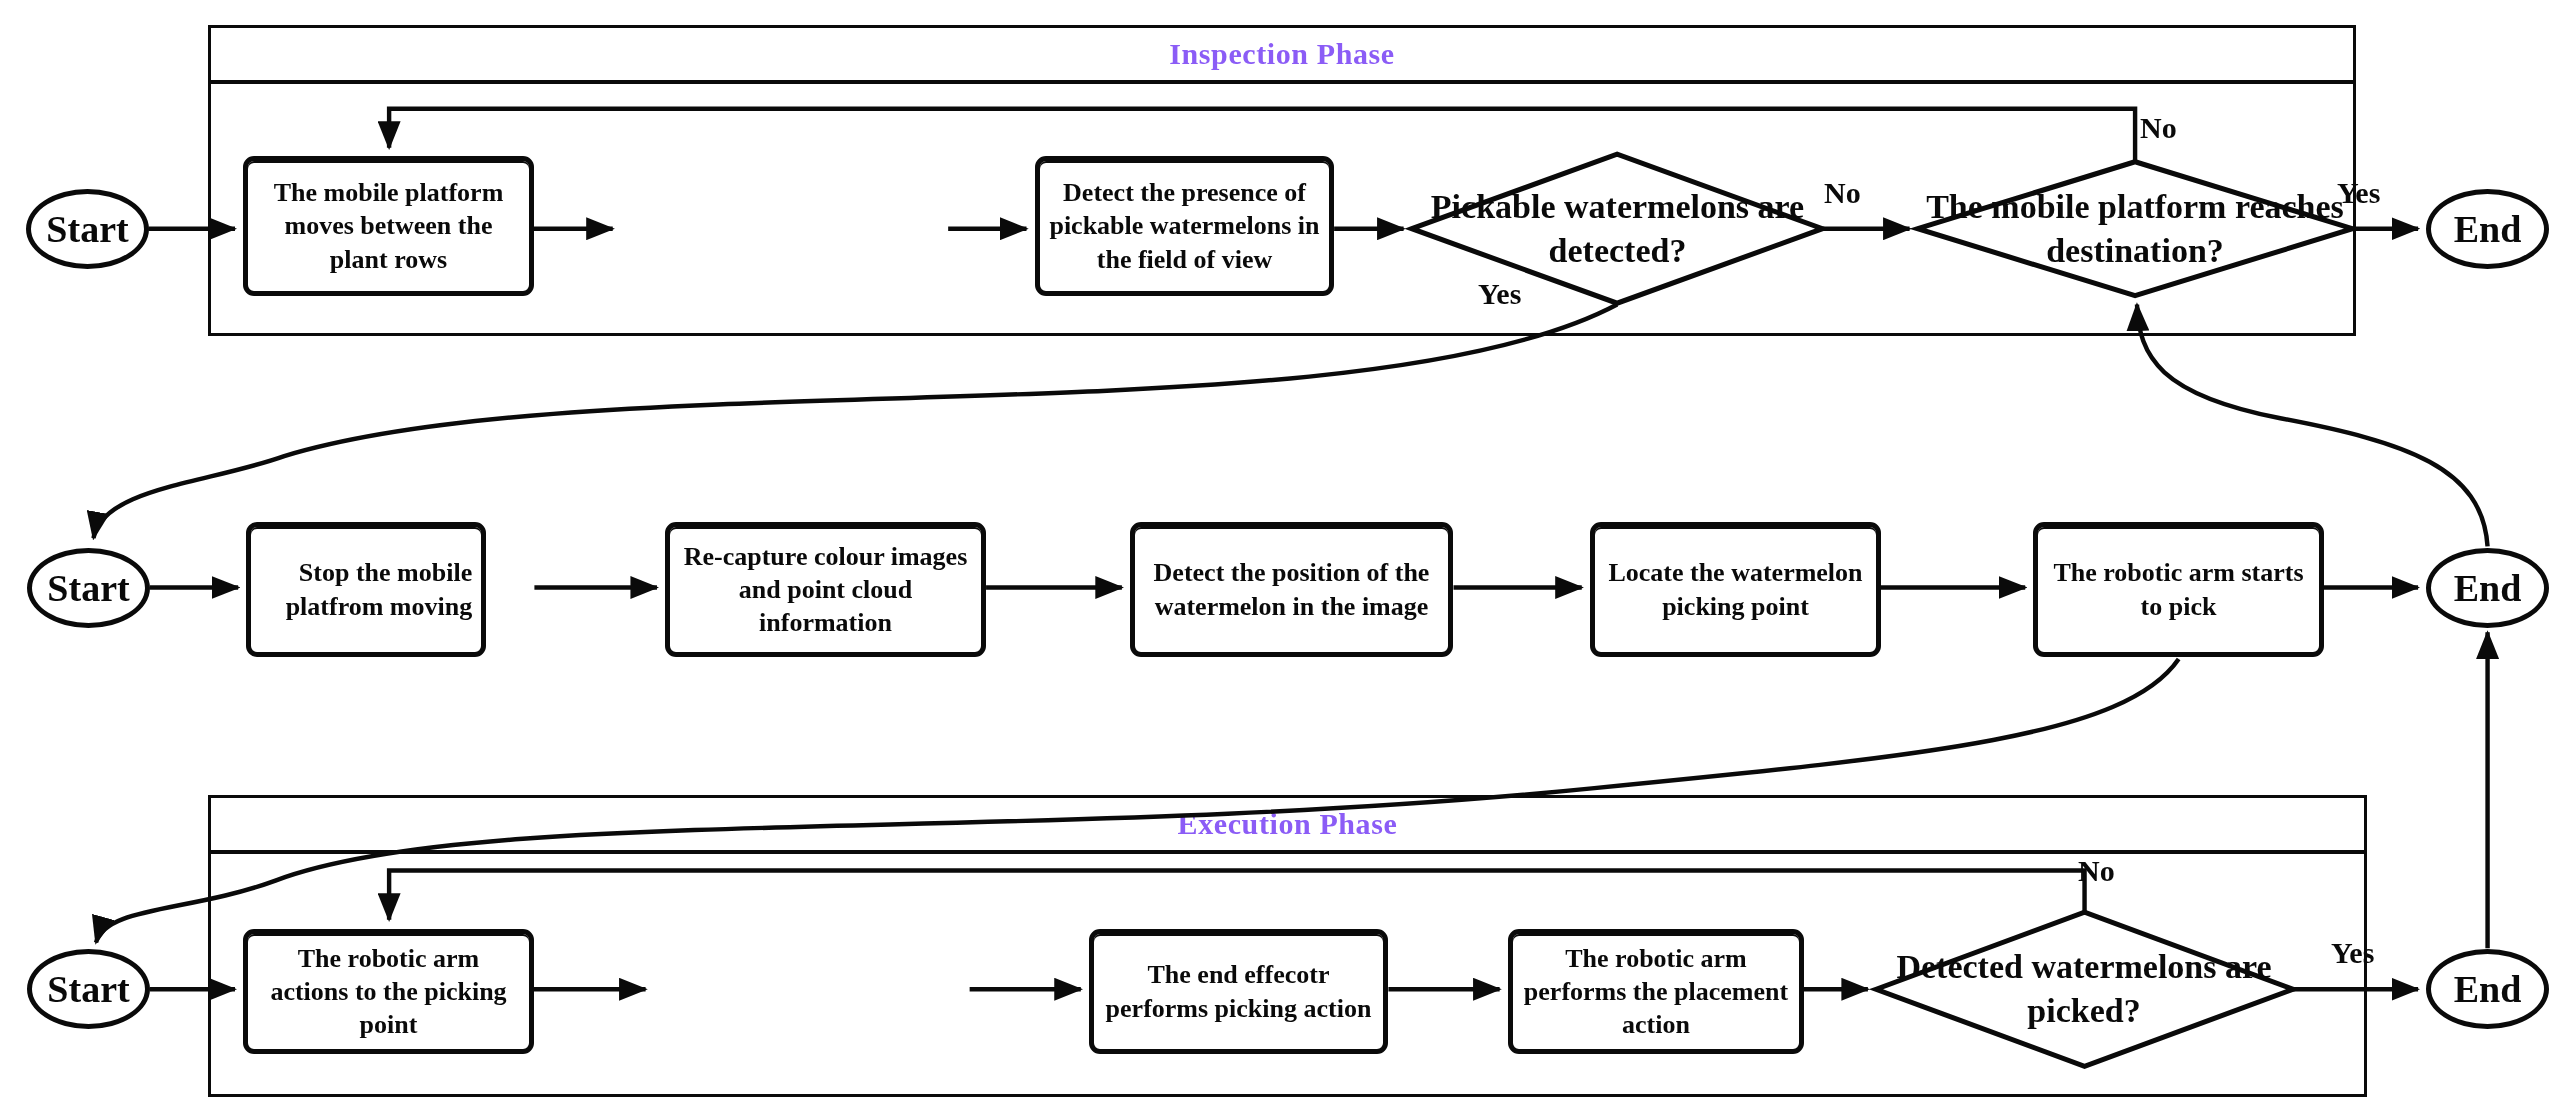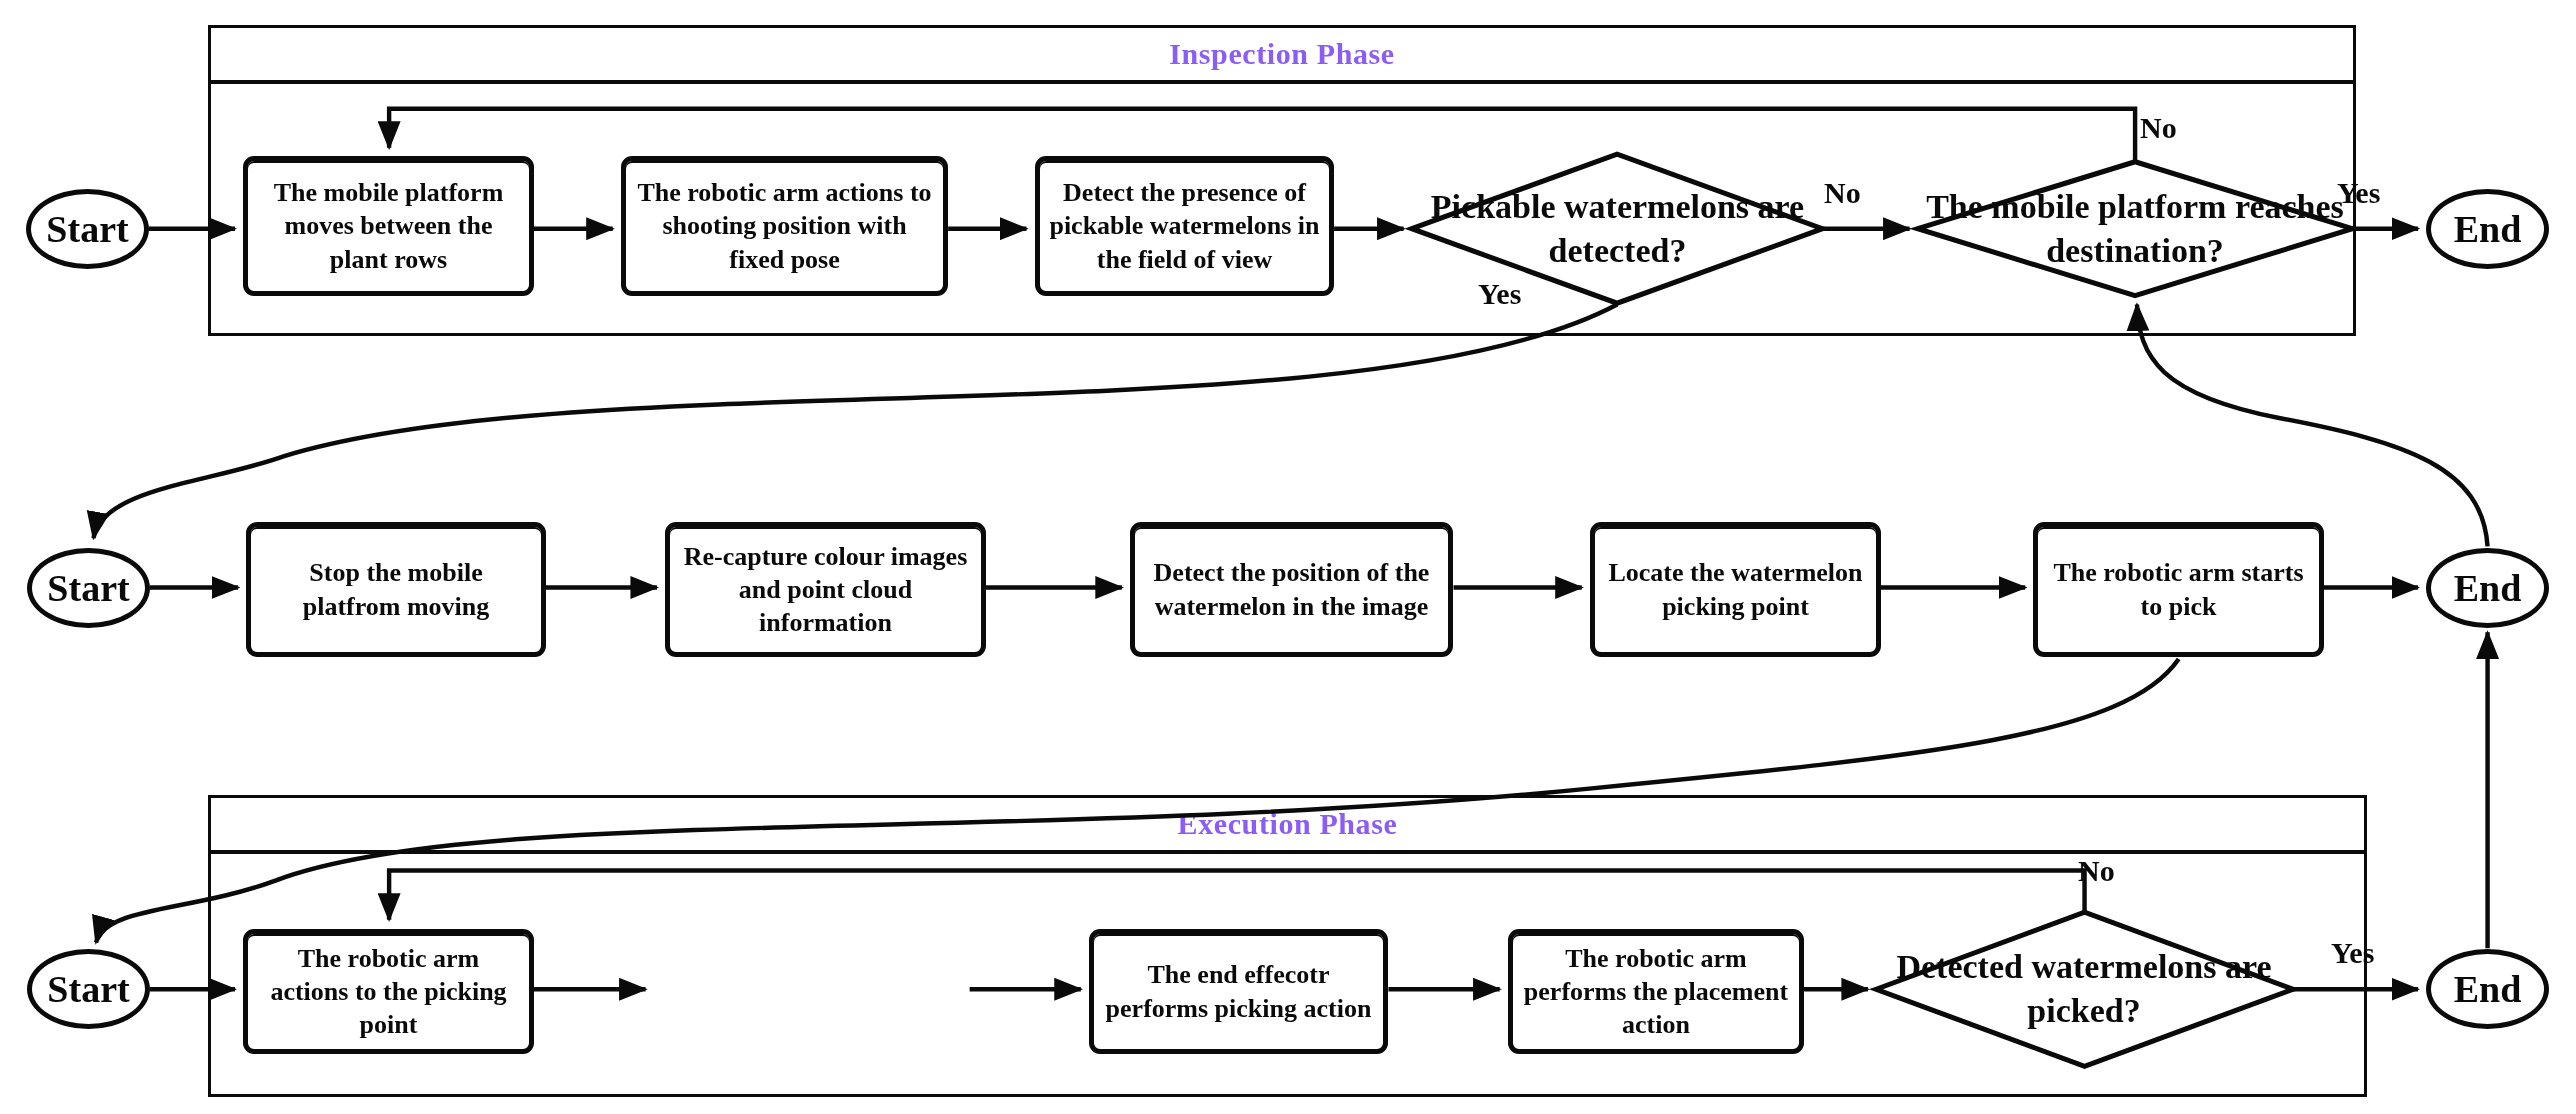--- a/index.html
+++ b/index.html
@@ -67,32 +67,31 @@
       <path d="M 3938 1501 V 1001" marker-end="url(#ah)"></path>
 
       <polygon points="2235,362 2560,244 2885,362 2560,480" fill="#ffffff" stroke-width="8"></polygon>
       <polygon points="3036,362 3380,256 3724,362 3380,468" fill="#ffffff" stroke-width="8"></polygon>
       <polygon points="2970,1566 3300,1444 3630,1566 3300,1688" fill="#ffffff" stroke-width="8"></polygon>
     </g>
   </svg>
 
   <div class="terminal" style="left:26px;top:189px;width:123px;height:80px;">Start</div>
   <div class="pbox" style="left:243px;top:156px;width:291px;height:140px;">The mobile platform moves between the plant rows</div>
-  <div class="pbox" style="left:621px;top:156px;width:327px;height:140px;">The robotic arm actions to shooting position with fixed pose</div>
   <div class="pbox" style="left:1035px;top:156px;width:299px;height:140px;">Detect the presence of pickable watermelons in the field of view</div>
   <div class="dlabel" style="left:1409px;top:181px;width:417px;height:96px;">Pickable watermelons are detected?</div>
   <div class="dlabel" style="left:1895px;top:181px;width:480px;height:96px;">The mobile platform reaches destination?</div>
   <div class="yn" style="left:1824px;top:176px;width:88px;">No</div>
   <div class="yn" style="left:1478px;top:277px;width:107px;">Yes</div>
   <div class="yn" style="left:2140px;top:111px;width:95px;">No</div>
   <div class="yn" style="left:2337px;top:176px;width:107px;">Yes</div>
   <div class="terminal" style="left:2426px;top:189px;width:123px;height:80px;">End</div>
 
   <div class="terminal" style="left:27px;top:548px;width:123px;height:80px;">Start</div>
-  <div class="pbox" style="left:246px;top:522px;width:300px;height:135px;">Stop the mobile platfrom moving</div>
+  <div class="pbox" style="left:246px;top:522px;width:240px;height:135px;text-align:right;">Stop the mobile platfrom moving</div>
   <div class="pbox" style="left:665px;top:522px;width:321px;height:135px;">Re-capture colour images and point cloud information</div>
   <div class="pbox" style="left:1130px;top:522px;width:323px;height:135px;">Detect the position of the watermelon in the image</div>
   <div class="pbox" style="left:1590px;top:522px;width:291px;height:135px;">Locate the watermelon picking point</div>
   <div class="pbox" style="left:2033px;top:522px;width:291px;height:135px;">The robotic arm starts to pick</div>
   <div class="terminal" style="left:2426px;top:548px;width:123px;height:80px;">End</div>
 
   <div class="terminal" style="left:27px;top:949px;width:123px;height:80px;">Start</div>
   <div class="pbox" style="left:243px;top:929px;width:291px;height:125px;">The robotic arm actions to the picking point</div>
   <div class="pbox" style="left:1089px;top:929px;width:299px;height:125px;">The end effecotr performs picking action</div>
   <div class="pbox" style="left:1508px;top:929px;width:296px;height:125px;">The robotic arm performs the placement action</div>

